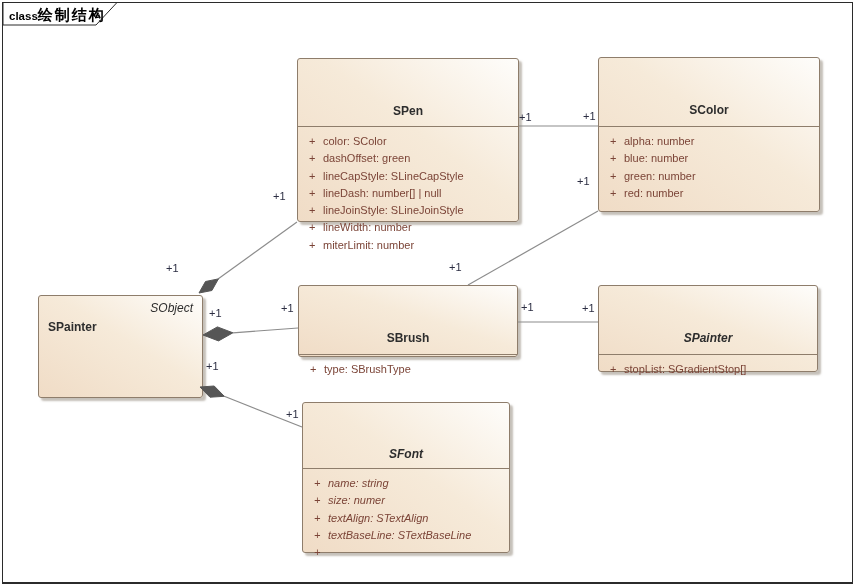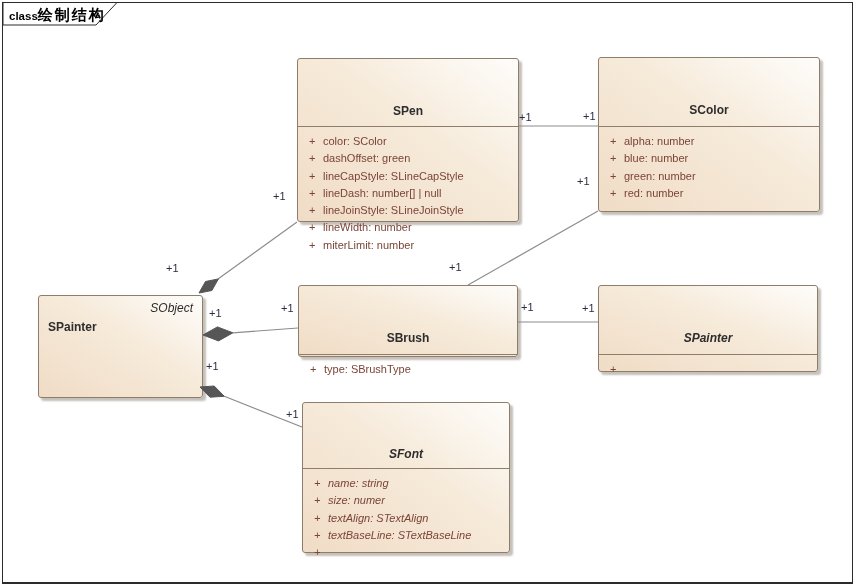--- a/index.html
+++ b/index.html
@@ -163,20 +163,21 @@
         <span>type: SBrushType</span>
       </div>
   </div>
 </div>
 
 <div class="class-box" id="box-sgradient">
   <div class="class-title italic">SPainter</div>
   <div class="attrs">
     <div class="attr">
         <span class="vis">+</span>
+        <span>stopList: SGradientStop[]</span>
       </div>
   </div>
 </div>
 
 <div class="class-box" id="box-sfont">
   <div class="class-title">SFont</div>
   <div class="attrs">
     <div class="attr">
         <span class="vis">+</span>
         <span>name: string</span>

